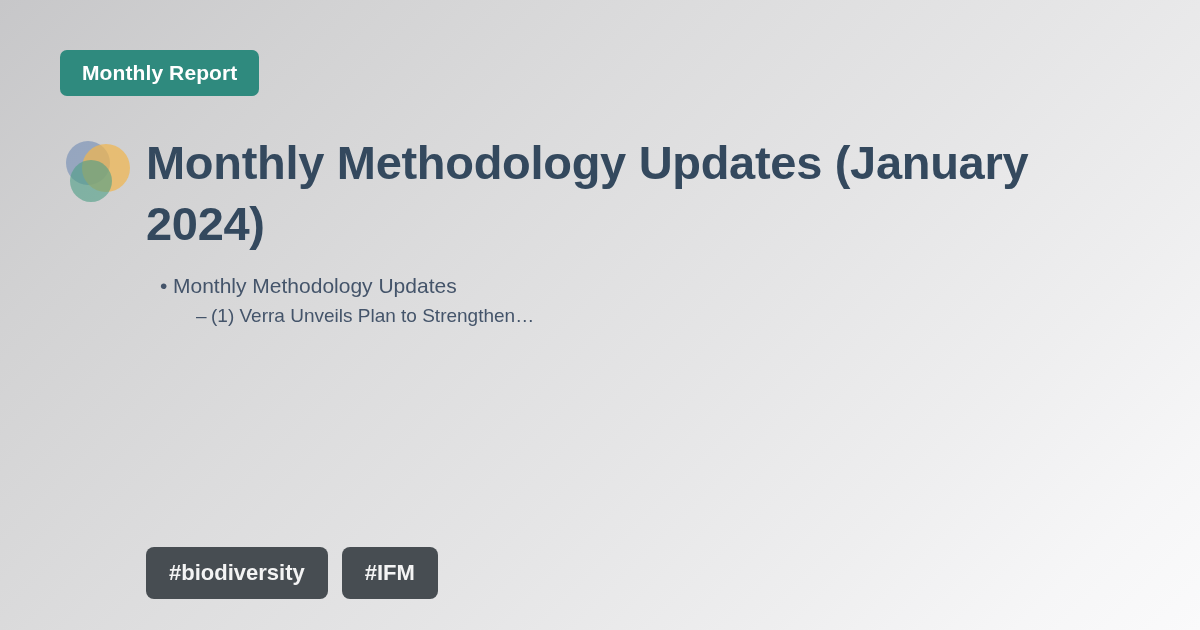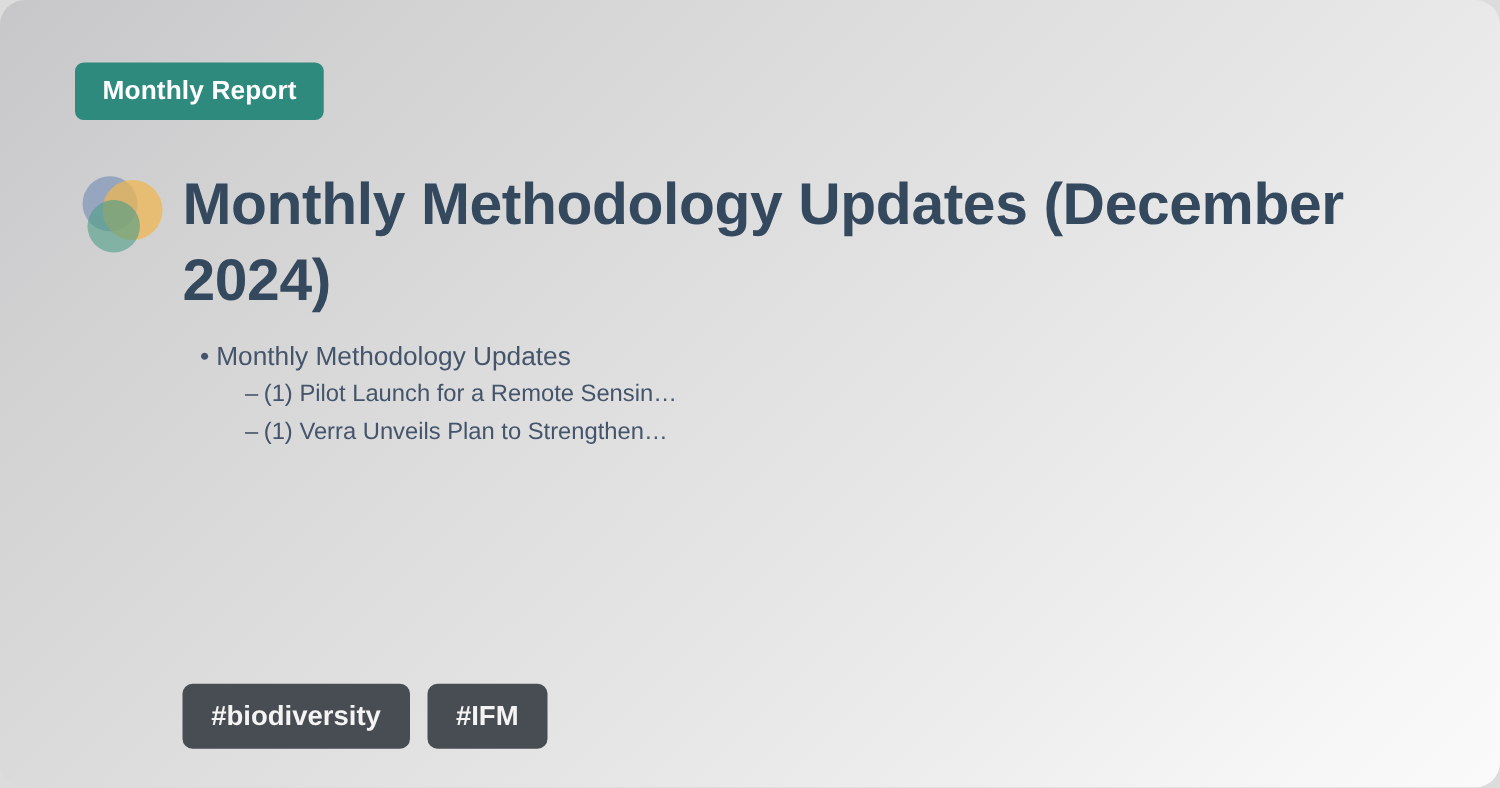--- a/index.html
+++ b/index.html
@@ -22,21 +22,20 @@
     background:
       linear-gradient(135deg,
         #c7c7c9 0%,
         #d2d2d3 18%,
         #dcdcdd 38%,
         #e5e5e6 58%,
         #eeeeef 76%,
         #f6f6f7 90%,
         #fafafb 100%);
     overflow: hidden;
-    border-radius: 20px;
   }
 
   
   #header-row {
     position: absolute;
     top: 50px;
     left: 60px;
     right: 60px;
     height: 48px;
   }
@@ -170,33 +169,30 @@
   <div id="title-block">
 
     <div id="logo-mark">
       <svg width="72" height="72" viewBox="0 0 72 72" aria-hidden="true">
         <circle cx="28" cy="27" r="22" fill="#7f96b8" fill-opacity="0.72"></circle>
         <circle cx="46" cy="32" r="24" fill="#f0b64f" fill-opacity="0.72"></circle>
         <circle cx="31" cy="45" r="21" fill="#4f9e86" fill-opacity="0.62"></circle>
       </svg>
     </div>
 
-    <div id="title-text">Monthly Methodology Updates (December 2024)</div>
+    <div id="title-text">Monthly Methodology Updates (January 2024)</div>
 
   </div>
 
   <div id="outline">
 
     <div class="outline-l1">
       <span class="marker">•</span><span>Monthly Methodology Updates</span>
     </div>
 
-    <div class="outline-l2">
-      <span class="marker">–</span><span>(1) Pilot Launch for a Remote Sensin…</span>
-    </div>
 
 
     <div class="outline-l2">
       <span class="marker">–</span><span>(1) Verra Unveils Plan to Strengthen…</span>
     </div>
 
   </div>
 
   <div id="tag-row">
     <div class="tag-chip">

